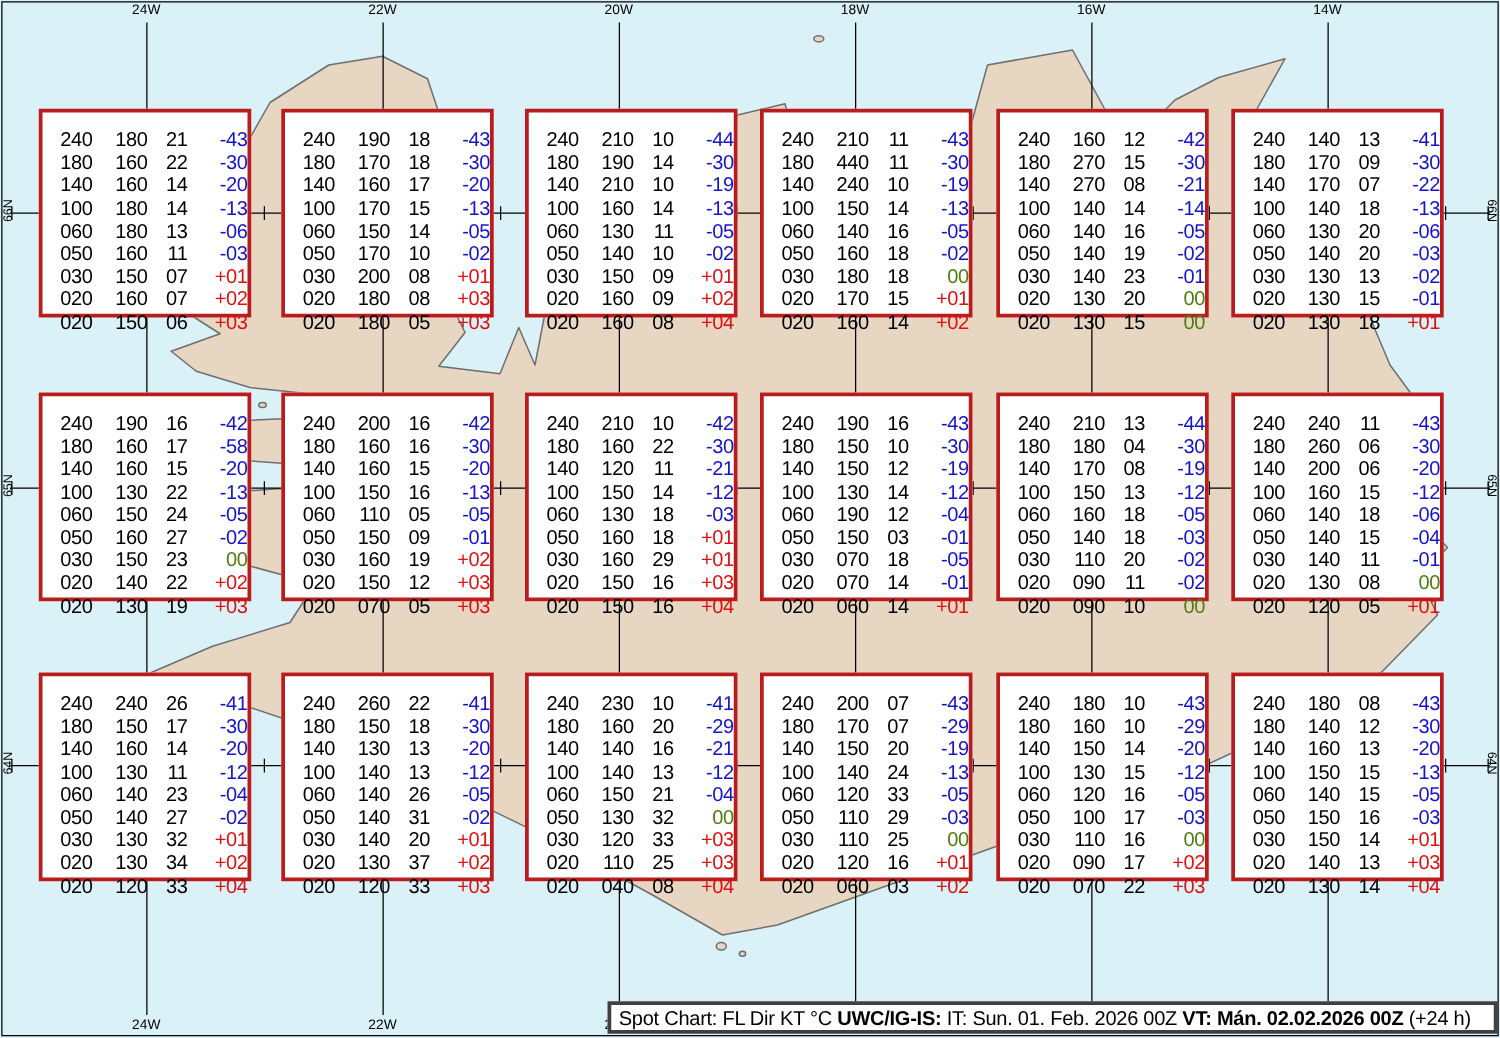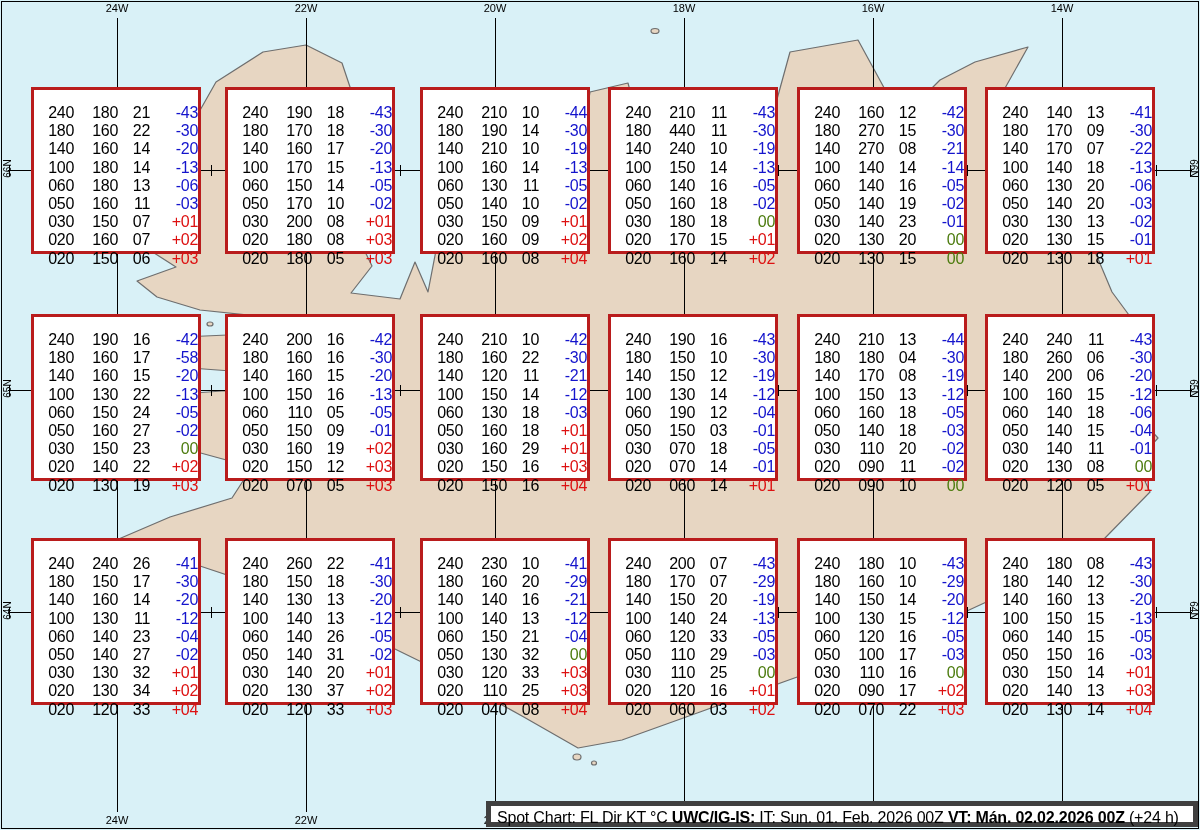--- a/index.html
+++ b/index.html
@@ -31,21 +31,21 @@
   .row{
     display:grid;grid-template-columns:36px 40px 28px 44px;column-gap:4px;
     justify-items:end;height:18.2px;line-height:18.2px;
     font-size:16px;color:#000;letter-spacing:-0.3px;
   }
   .t-neg{color:var(--neg,#1414cc);}
   .t-pos{color:var(--pos,#dd1111);}
   .t-zero{color:#4d7c0f;}
   #caption{
     position:absolute;left:486px;top:801px;right:2px;height:26px;
-    box-sizing:border-box;background:#fff;border:5px solid #404040;
+    box-sizing:border-box;background:#fff;border:3px solid #404040;
     z-index:50;line-height:24px;font-size:16px;color:#000;
     padding:0 6px;white-space:nowrap;letter-spacing:-0.2px;
   }
   #caption b{font-weight:bold;}
 </style>
 </head>
 <body style="background: rgb(217, 241, 247);">
 
 <svg id="map-svg" width="1200" height="830" viewBox="0 0 1200 830">
   <g stroke="#6e6e6e" stroke-width="1.2" fill="#e7d6c2" stroke-linejoin="round">

